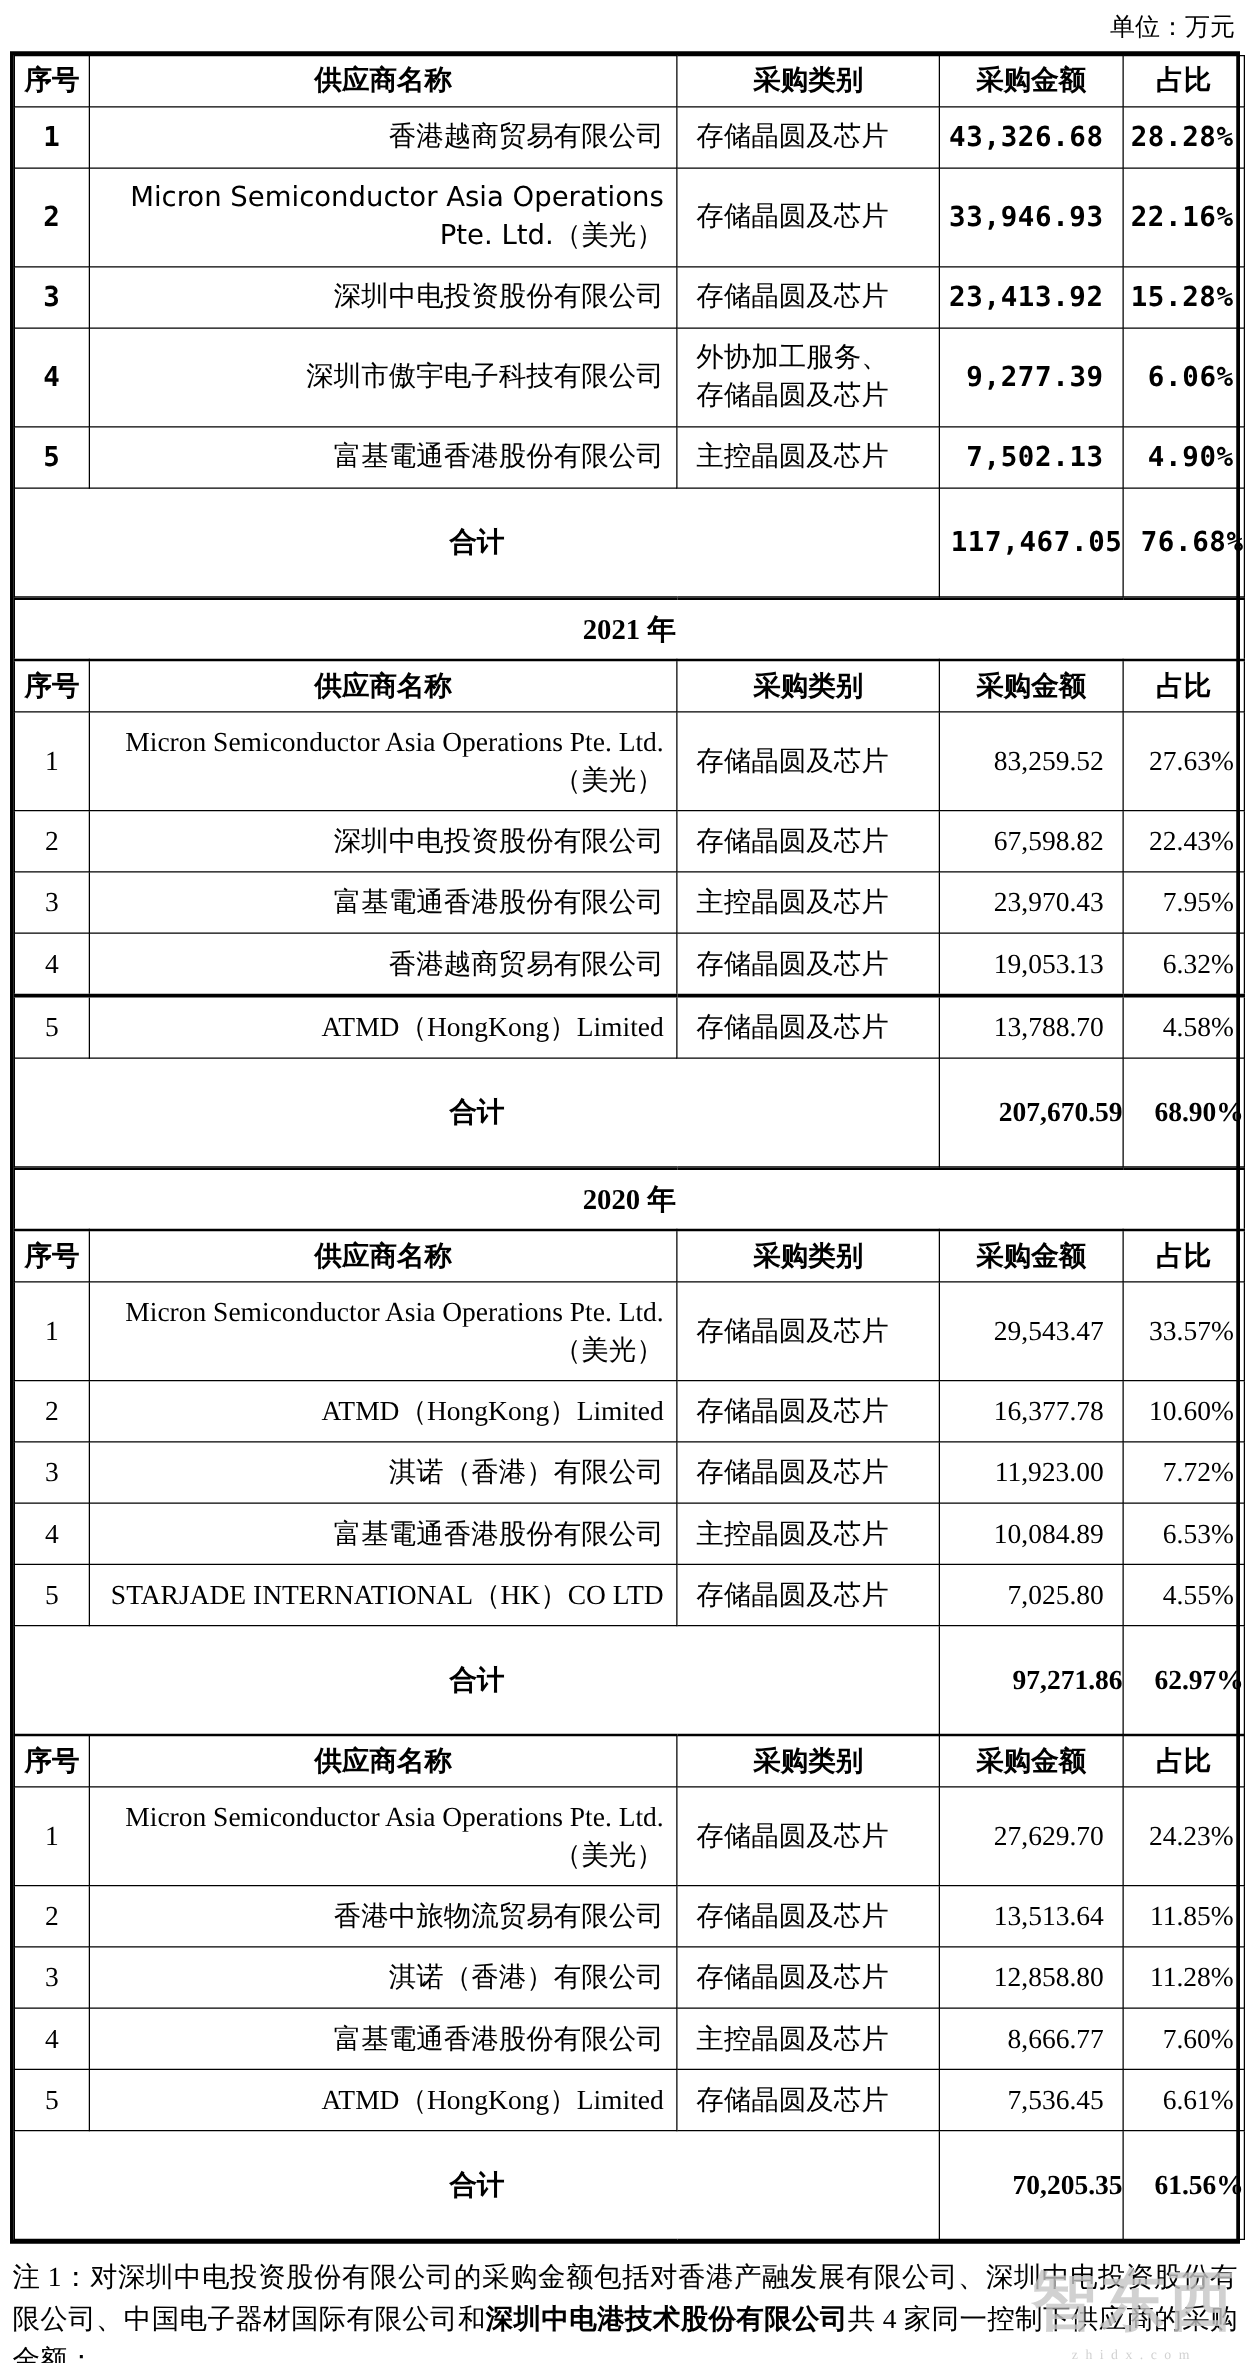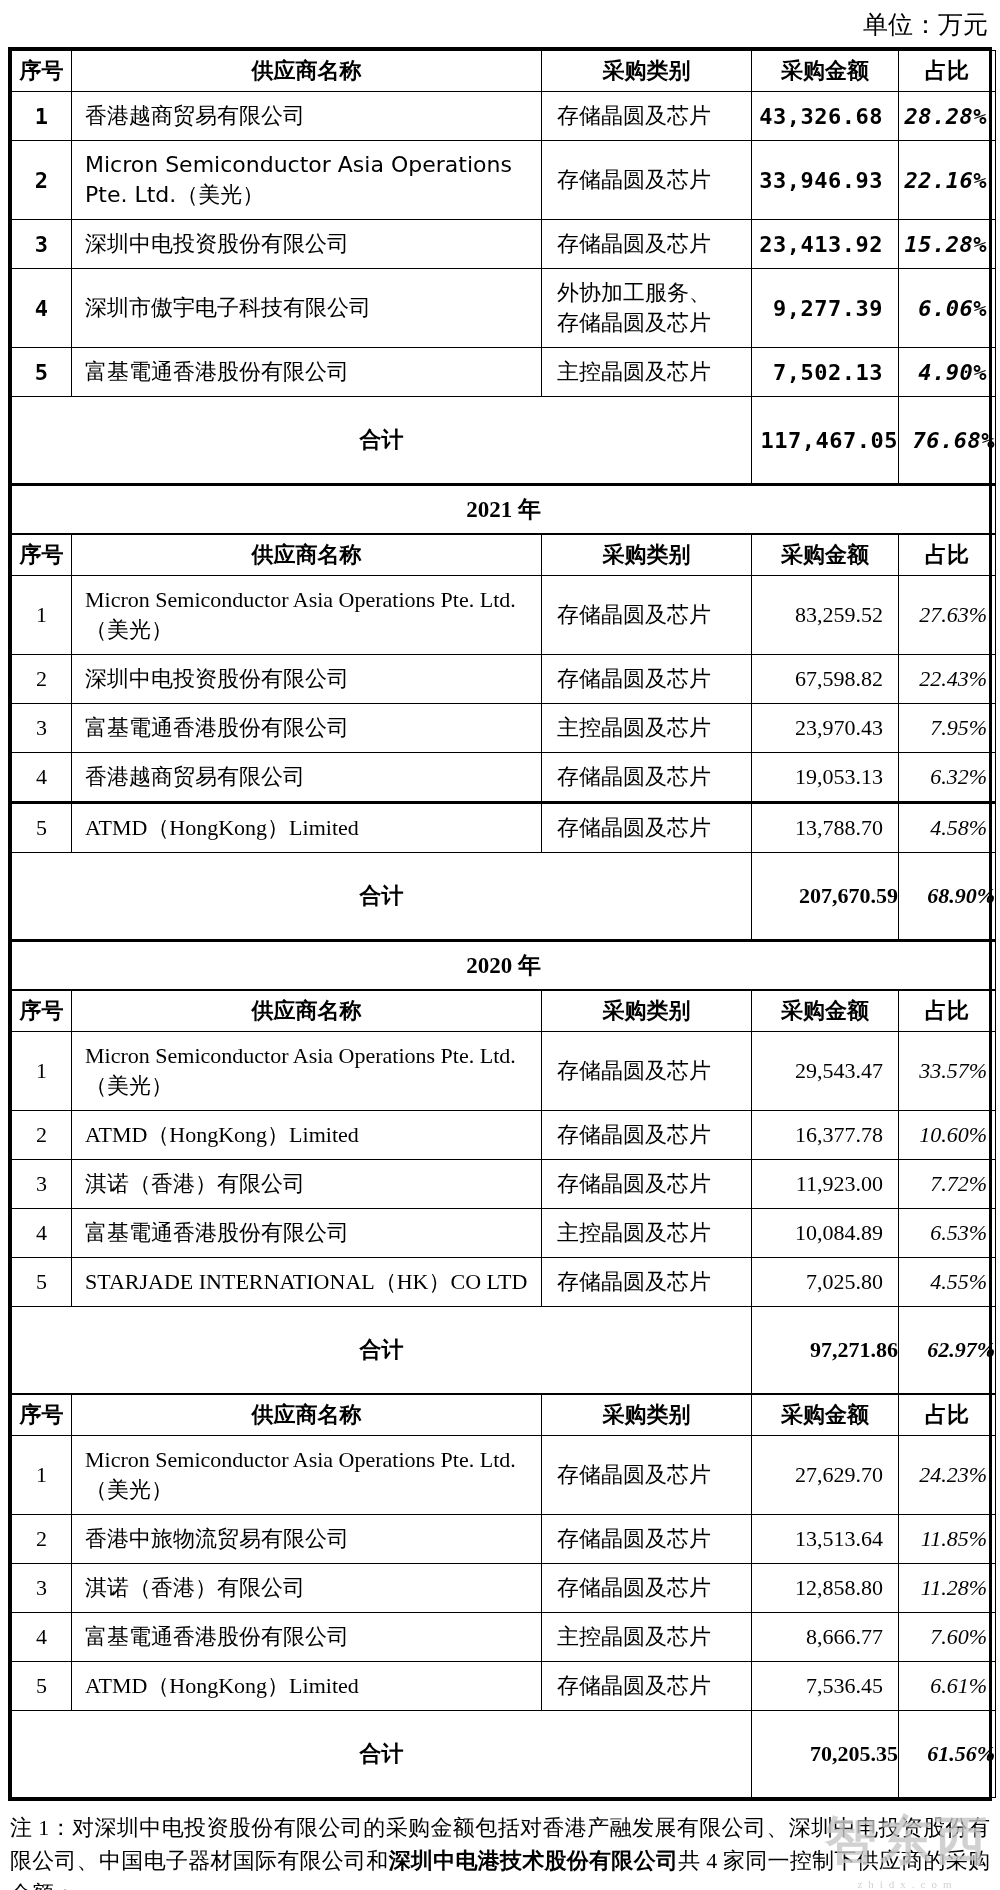--- a/index.html
+++ b/index.html
@@ -5,21 +5,21 @@
   * { box-sizing: border-box; }
   html, body { margin: 0; padding: 0; background: #fff; }
   body {
     width: 1000px;
     position: relative;
     color: #000;
     font-family: "Liberation Serif", "DejaVu Serif", serif;
   }
   .unit-label {
     text-align: right;
-    font-size: 25px;
+    font-size: 20px;
     padding: 8px 12px 6px 0;
   }
   .board {
     margin: 0 8px;
     border: 3px solid #000;
   }
   table {
     width: 100%;
     border-collapse: collapse;
     table-layout: fixed;
@@ -40,24 +40,24 @@
   }
   .board table:first-child .year-title td { border-top: none; }
   .header-row th {
     font-weight: bold;
     text-align: center;
     padding: 5px 6px;
     line-height: 30px;
     border-radius: 12px;
   }
   .seq    { text-align: center; padding: 9px 2px; }
-  .supplier { text-align: left; padding: 9px 10px 9px 13px; line-height: 30px; }
+  .supplier { text-align: right; padding: 9px 10px 9px 13px; line-height: 30px; }
   .category { text-align: left; padding: 9px 8px 9px 15px; white-space: pre-line; line-height: 30px; }
   .amount { text-align: right; padding: 9px 15px 9px 4px; }
-  .ratio  { text-align: right; padding: 9px 8px 9px 2px; font-style: italic; }
+  .ratio  { text-align: right; padding: 9px 8px 9px 2px; }
   .total-row td { padding: 28px 0; }
   .total-label { text-align: center; font-weight: bold; }
   .serif-table .total-row .amount,
   .serif-table .total-row .ratio { font-weight: bold; }
   .thick-top td { border-top: 3px solid #000; }
 
   
   .t2022, .t2022 th { font-family: "DejaVu Sans", "Liberation Sans", sans-serif; }
   .t2022 .year-title td, .t2022 th { font-weight: 600; }
   .t2022 .num {

